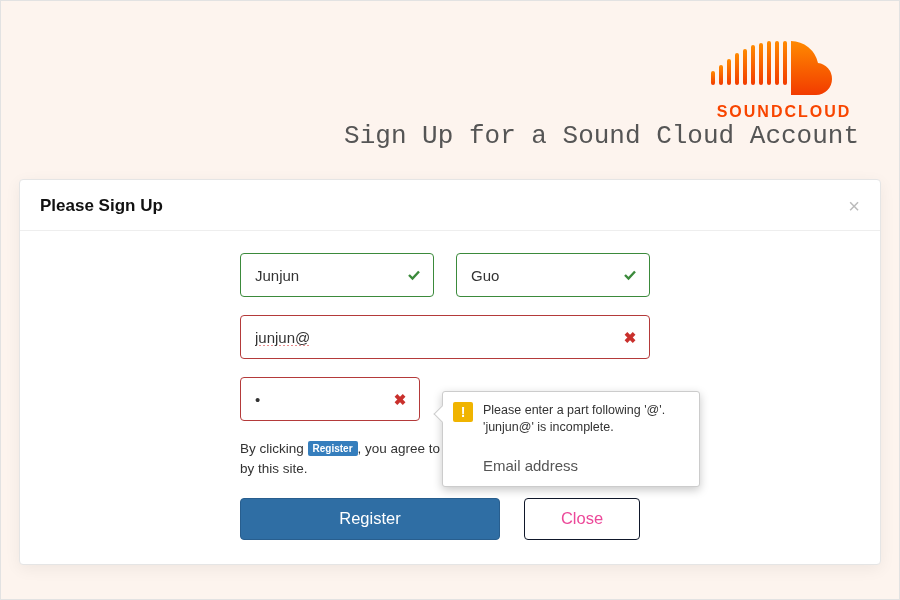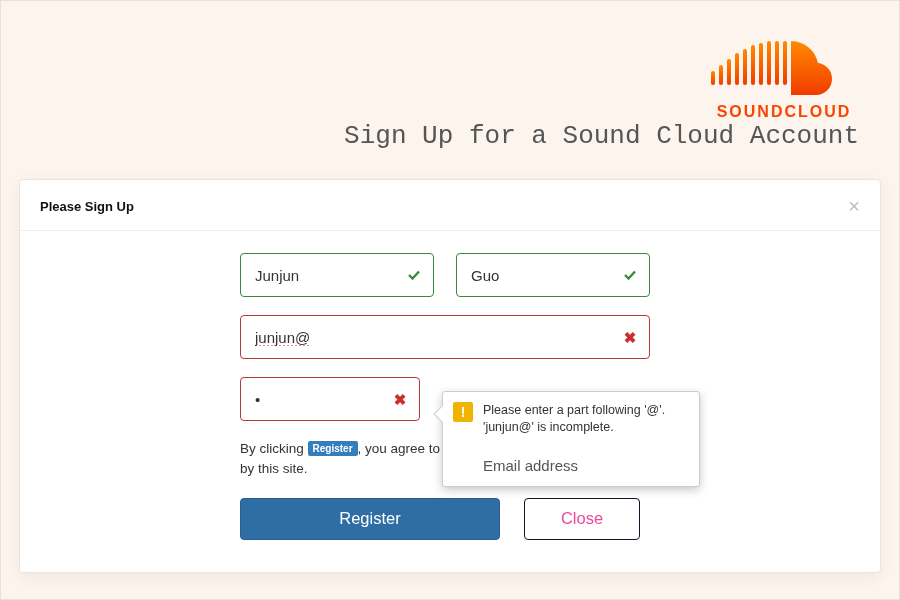--- a/index.html
+++ b/index.html
@@ -39,23 +39,23 @@
     box-shadow: 0 4px 16px rgba(0,0,0,0.06);
     margin: 0 4px;
   }
   .modal-header {
     display: flex;
     justify-content: space-between;
     align-items: center;
     padding: 16px 20px 14px 20px;
     border-bottom: 1px solid #eee;
   }
-  .modal-title { font-size: 13px; font-weight: 700; color: #111; }
+  .modal-title { font-size: 17px; font-weight: 700; color: #111; }
   .close-x { color: #bbb; font-size: 20px; line-height: 1; cursor: pointer; }
-  .modal-body { padding: 22px 20px 32px 20px; position: relative; }
+  .modal-body { padding: 22px 20px 24px 20px; position: relative; }
   .form-area { width: 410px; margin-left: 200px; display: flex; flex-direction: column; gap: 18px; }
   .name-row { display: flex; gap: 22px; }
   .field-wrap { position: relative; flex: 1; }
   .field {
     width: 100%;
     height: 44px;
     border: 1px solid #ccc;
     border-radius: 4px;
     padding: 0 36px 0 14px;
     font-size: 15px;

